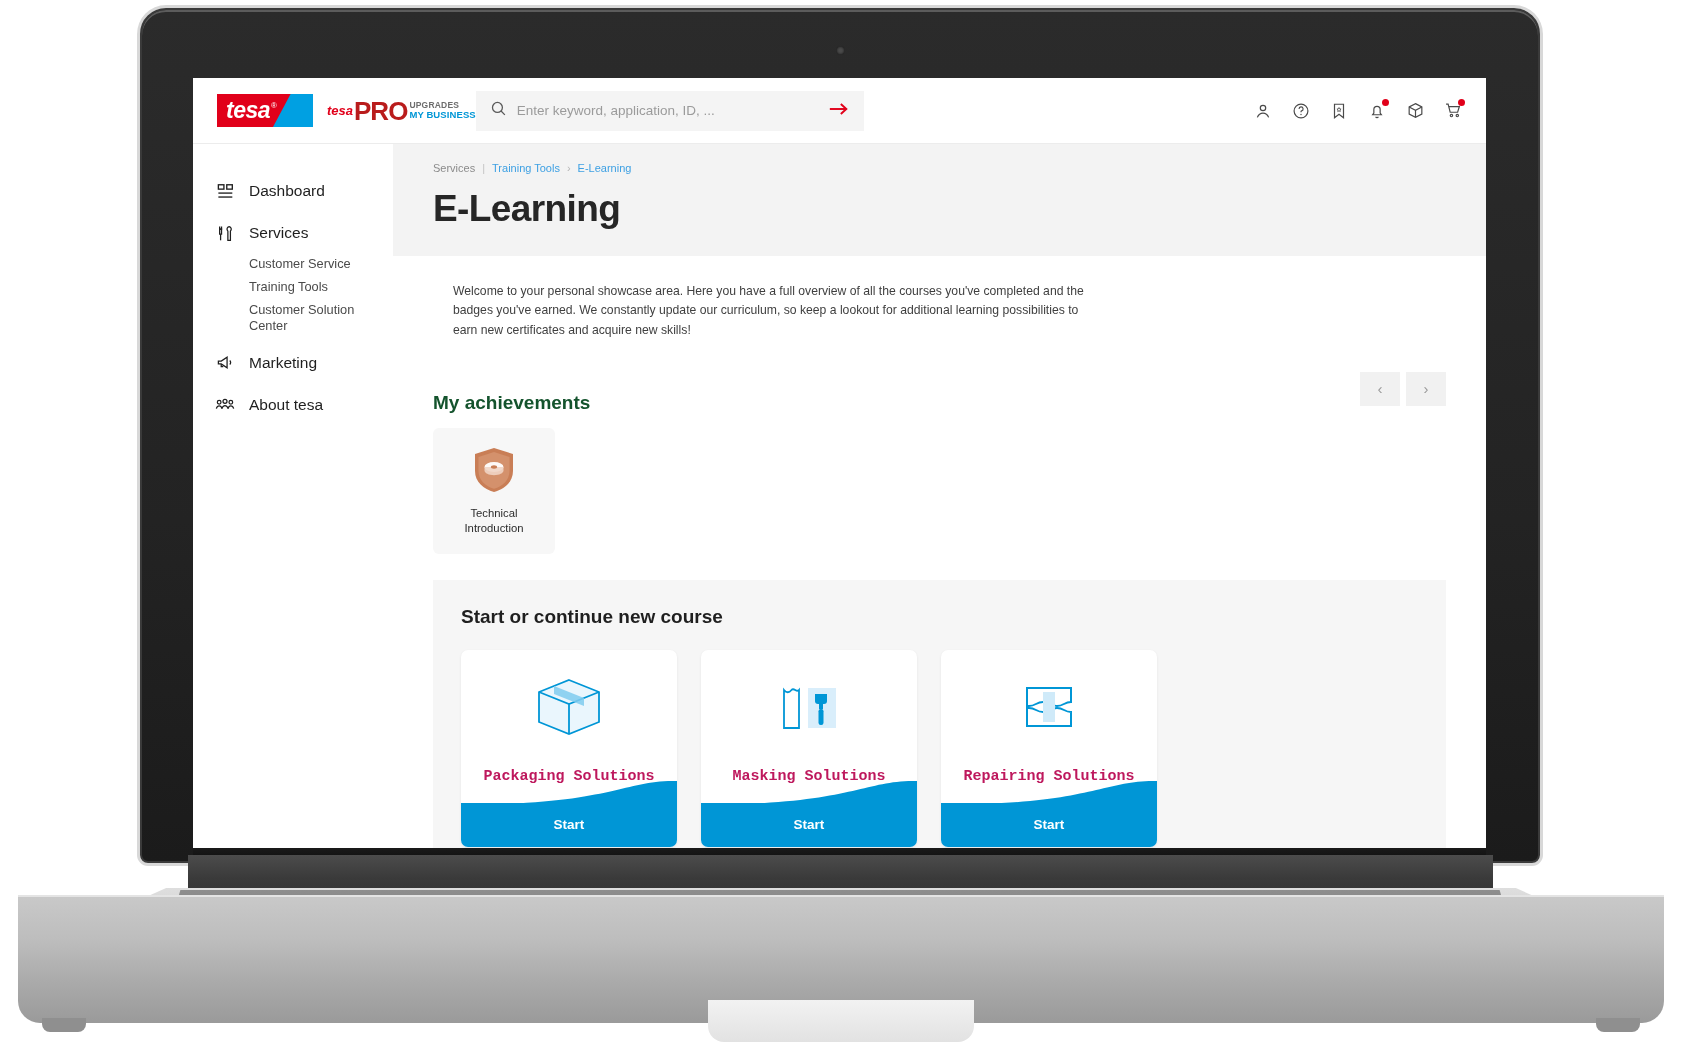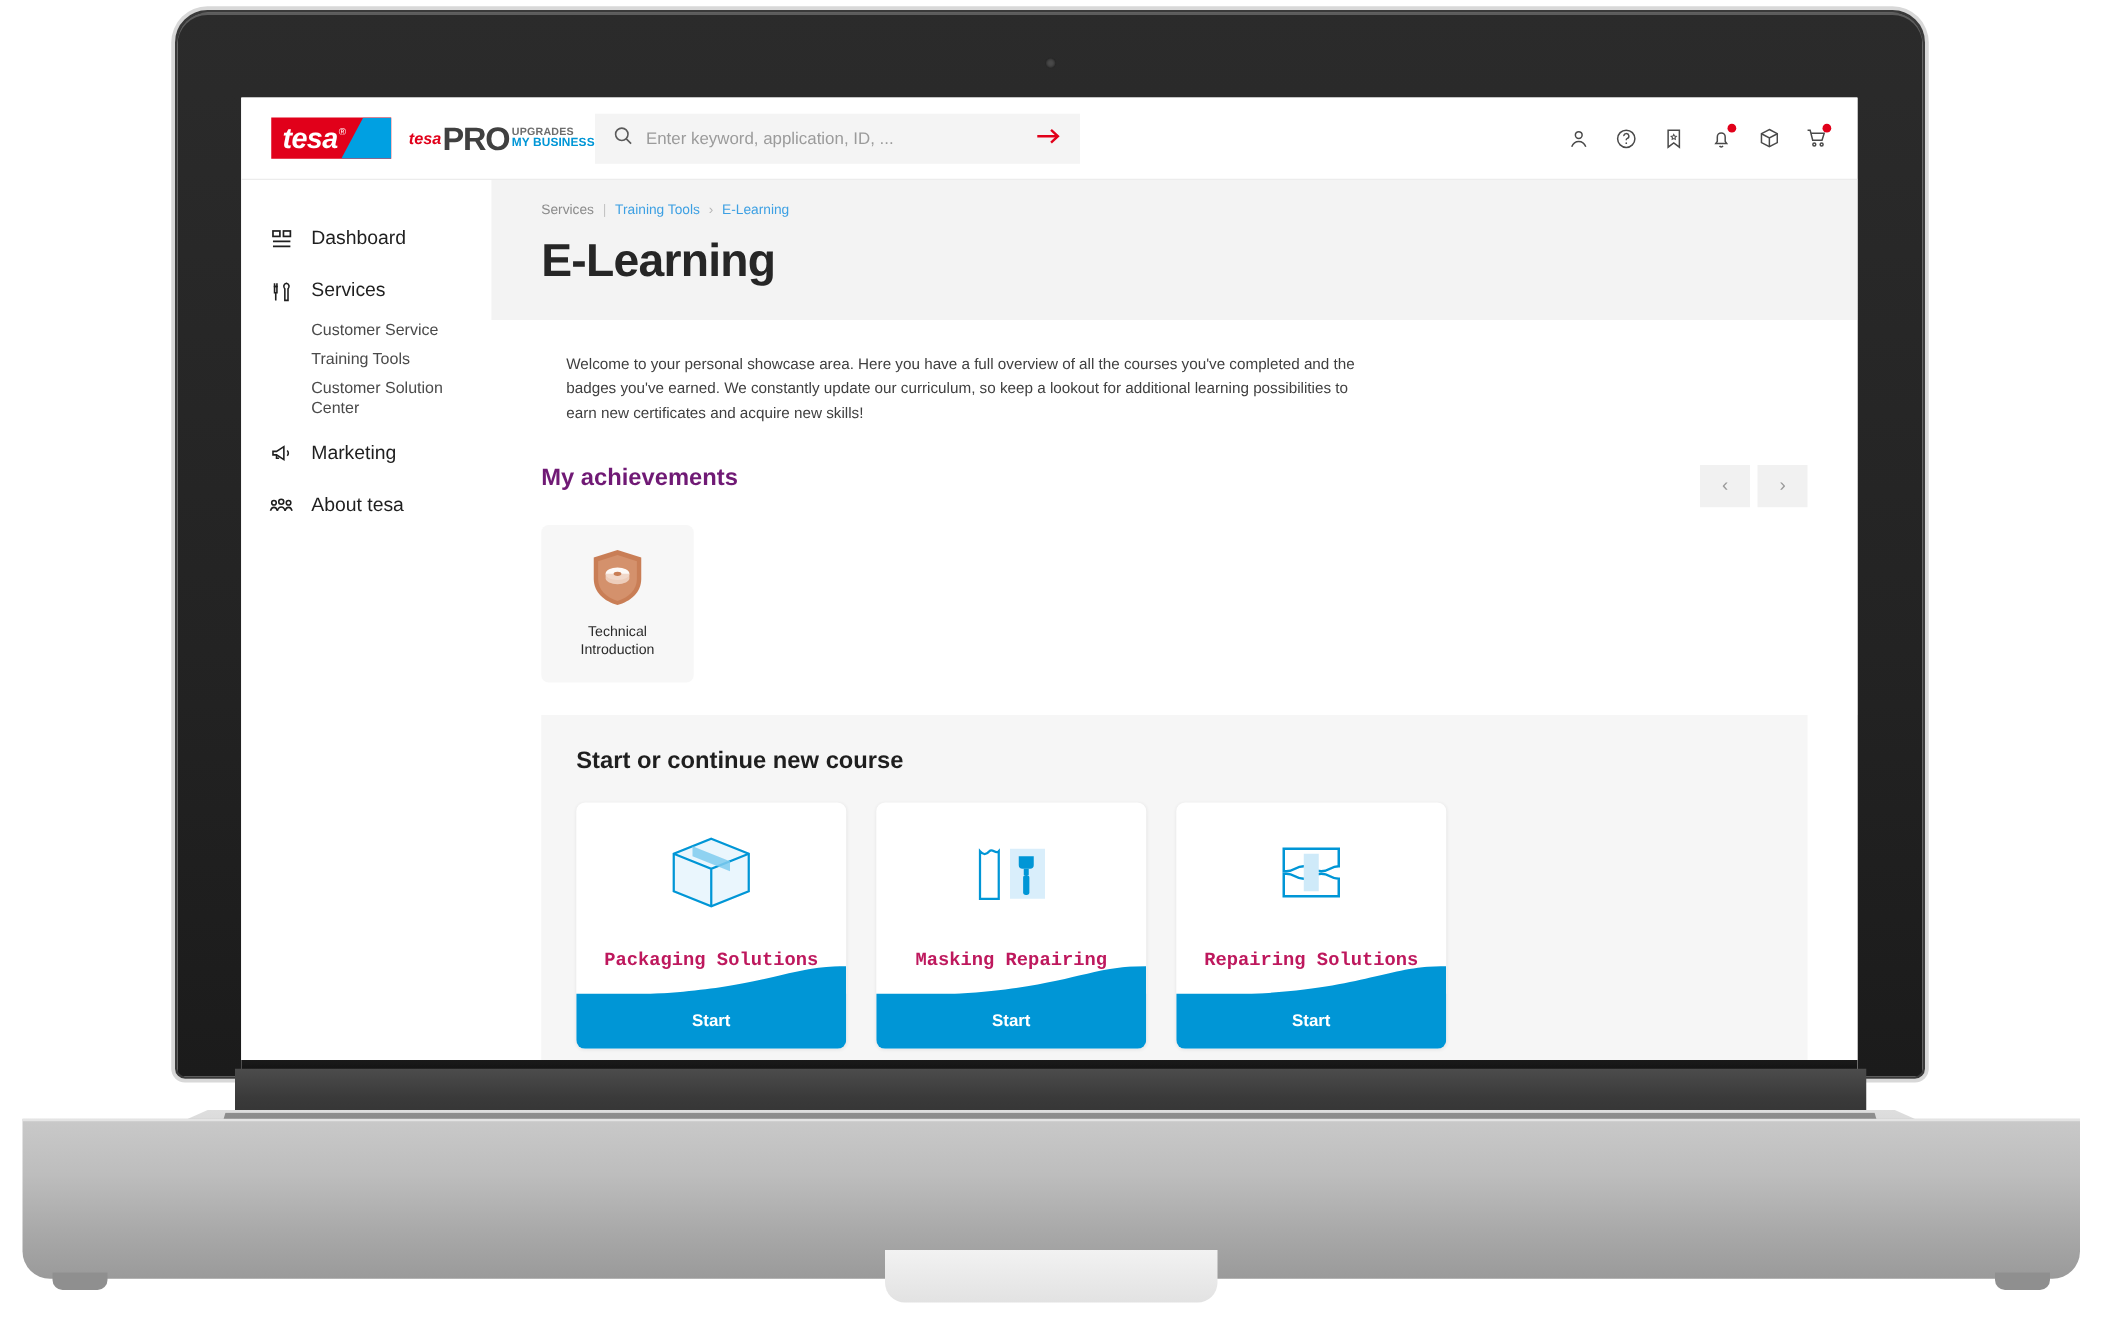--- a/index.html
+++ b/index.html
@@ -111,21 +111,21 @@
     background:#00a0e2; clip-path: polygon(44% 0, 100% 0, 100% 100%, 0 100%);
   }
   .tesa-logo .wordmark{
     position:relative; z-index:2; color:#fff; font-weight:700; font-style:italic;
     font-size:23px; letter-spacing:-.5px; font-family:"Liberation Sans", sans-serif;
   }
   .tesa-logo .reg{ position:relative; z-index:2; color:#fff; font-size:8px; margin-left:1px; align-self:flex-start; margin-top:7px; }
 
   .pro-lock { display:flex; align-items:center; }
   .pro-tesa { color:#e1001a; font-weight:700; font-style:italic; font-size:13px; line-height:1; }
-  .pro-big { color:#404040; font-weight:800; font-size:26px; letter-spacing:-1px; line-height:1; margin-left:1px; }
+  .pro-big { color:#b91c1c; font-weight:800; font-size:26px; letter-spacing:-1px; line-height:1; margin-left:1px; }
   .pro-sub { display:flex; flex-direction:column; margin-left:2px; line-height:1.02; }
   .pro-sub .l1 { color:#6d6d6d; font-size:8.5px; font-weight:600; letter-spacing:.2px; }
   .pro-sub .l2 { color:#0096d6; font-size:9.5px; font-weight:800; letter-spacing:.1px; }
 
   .search-area { flex:1; display:flex; }
   .search-box {
     position:relative; width:388px; height:40px; background:#f4f4f4;
     display:flex; align-items:center; padding:0 12px 0 14px; gap:10px;
   }
   .search-input {
@@ -159,21 +159,21 @@
   .bc-plain { color:#8b8b8b; }
   .bc-sep { color:#c4c4c4; }
   .bc-link { color:#3da0e3; text-decoration:none; cursor:pointer; }
   .bc-chev { color:#b5b5b5; font-size:11px; }
   .page-title { font-size:37px; font-weight:700; color:#262626; letter-spacing:-.6px; }
 
   .section-white { background:#fff; padding:26px 40px 10px 40px; }
   .intro { font-size:12.2px; line-height:1.58; color:#3f3f3f; max-width:640px;margin-left:20px; }
 
   .ach-head { display:flex; align-items:flex-start; justify-content:space-between; padding:22px 40px 0 40px; background:#fff; }
-  .ach-title { font-size:19px; font-weight:700; color:#701a75; }
+  .ach-title { font-size:19px; font-weight:700; color:#14532d;margin-top:20px; }
   .carousel { display:flex; gap:6px; }
   .car-btn {
     width:40px; height:34px; background:#f1f1f1; border:0; cursor:pointer;
     display:flex; align-items:center; justify-content:center; color:#9a9a9a; font-size:15px;
   }
 
   .badges { background:#fff; padding:14px 40px 26px 40px; display:flex; gap:16px; }
   .badge-card {
     width:122px; height:126px; background:#f7f7f7; border-radius:6px;
     display:flex; flex-direction:column; align-items:center; justify-content:center;
@@ -422,21 +422,21 @@
                     <span>
                       <svg width="70" height="70" viewBox="0 0 70 70" fill="none">
                         <rect x="34" y="16" width="28" height="40" fill="#d9eefb"></rect>
                         <path d="M10 18c2.5 3 5 3 7.5 0s5 3 7.5 0v38H10z" fill="#fff" stroke="#0096d6" stroke-width="1.8"></path>
                         <path d="M41 22h12v7a3 3 0 0 1-3 3h-6a3 3 0 0 1-3-3z" fill="#0096d6"></path>
                         <rect x="45" y="32" width="4" height="5" fill="#0096d6"></rect>
                         <rect x="44.5" y="37" width="5" height="16" rx="2.2" fill="#0096d6"></rect>
                       </svg>
                     </span>
                   </div>
-                  <div class="course-name">Masking Repairing</div>
+                  <div class="course-name">Masking Solutions</div>
                   <div class="course-foot">
                     <div class="swoosh-top"></div>
                     <span class="start-label">Start</span>
                   </div>
                 </div>
 
                 <div class="course-card">
                   <div class="course-art">
                     <span>
                       <svg width="70" height="70" viewBox="0 0 70 70" fill="none">

